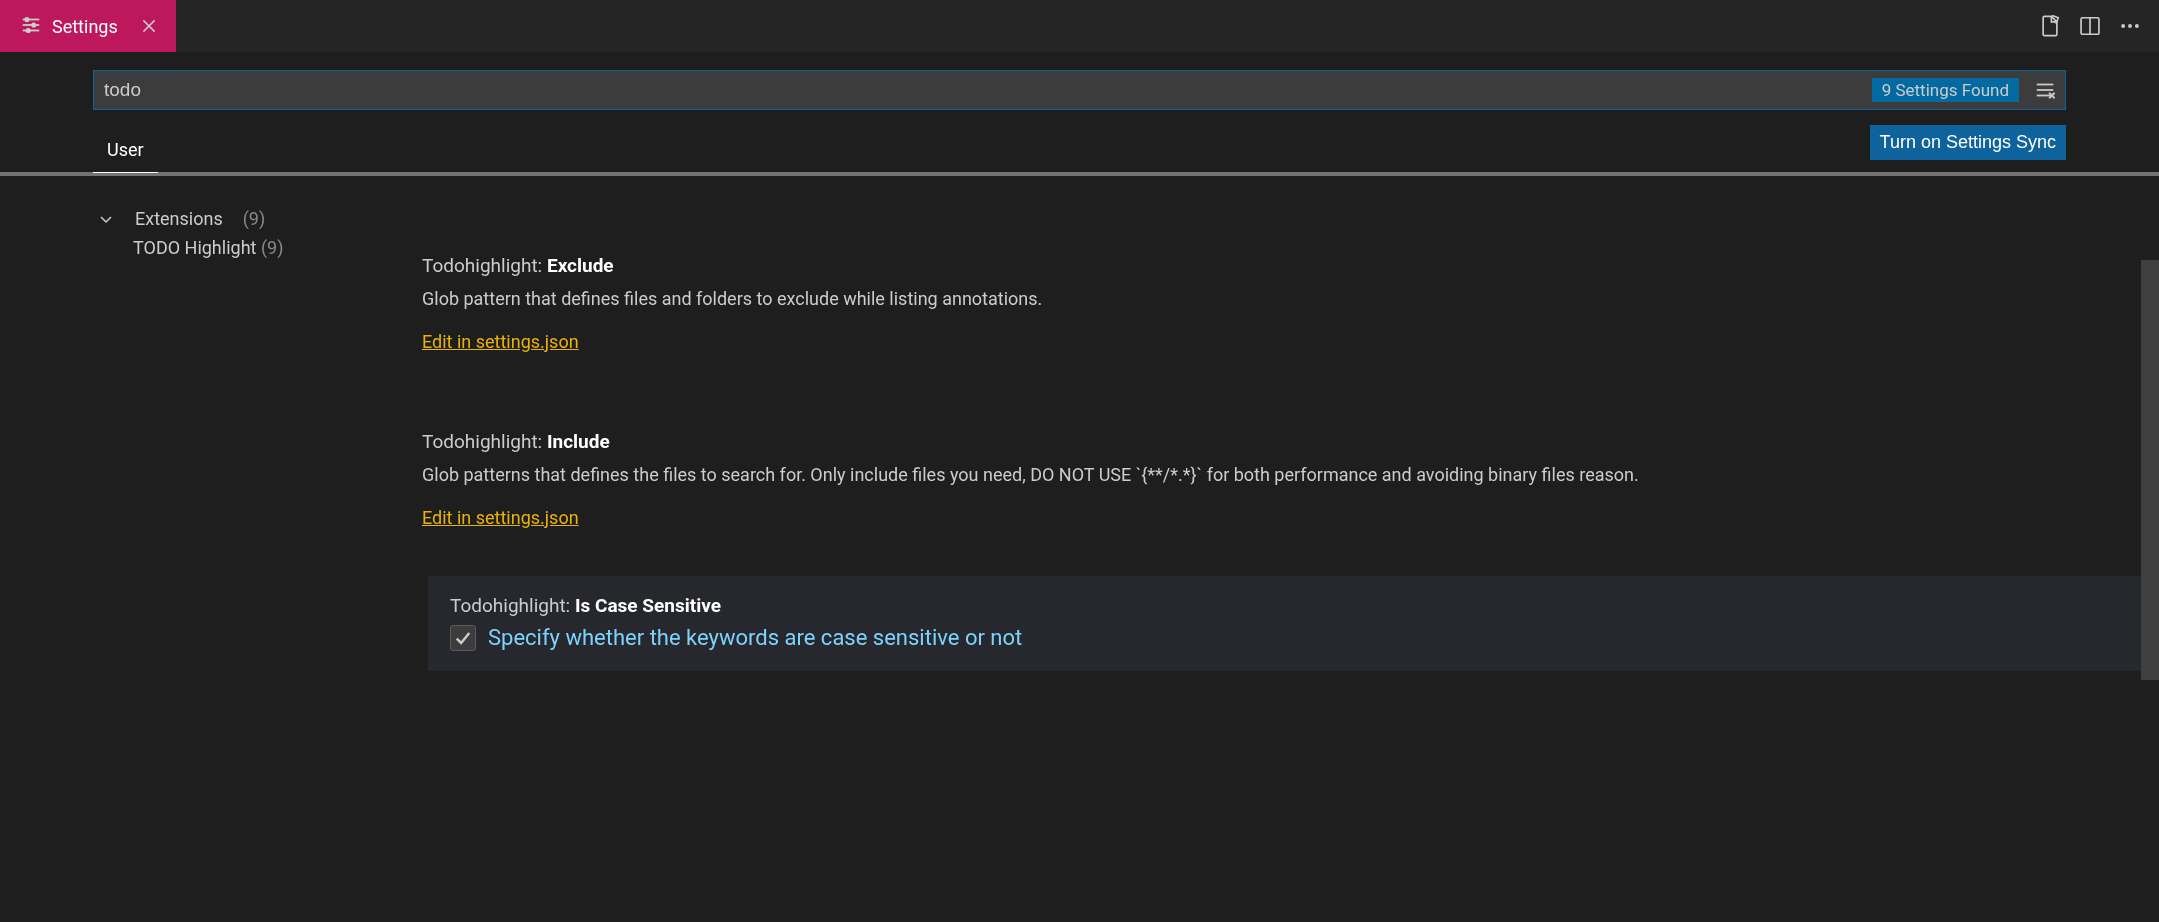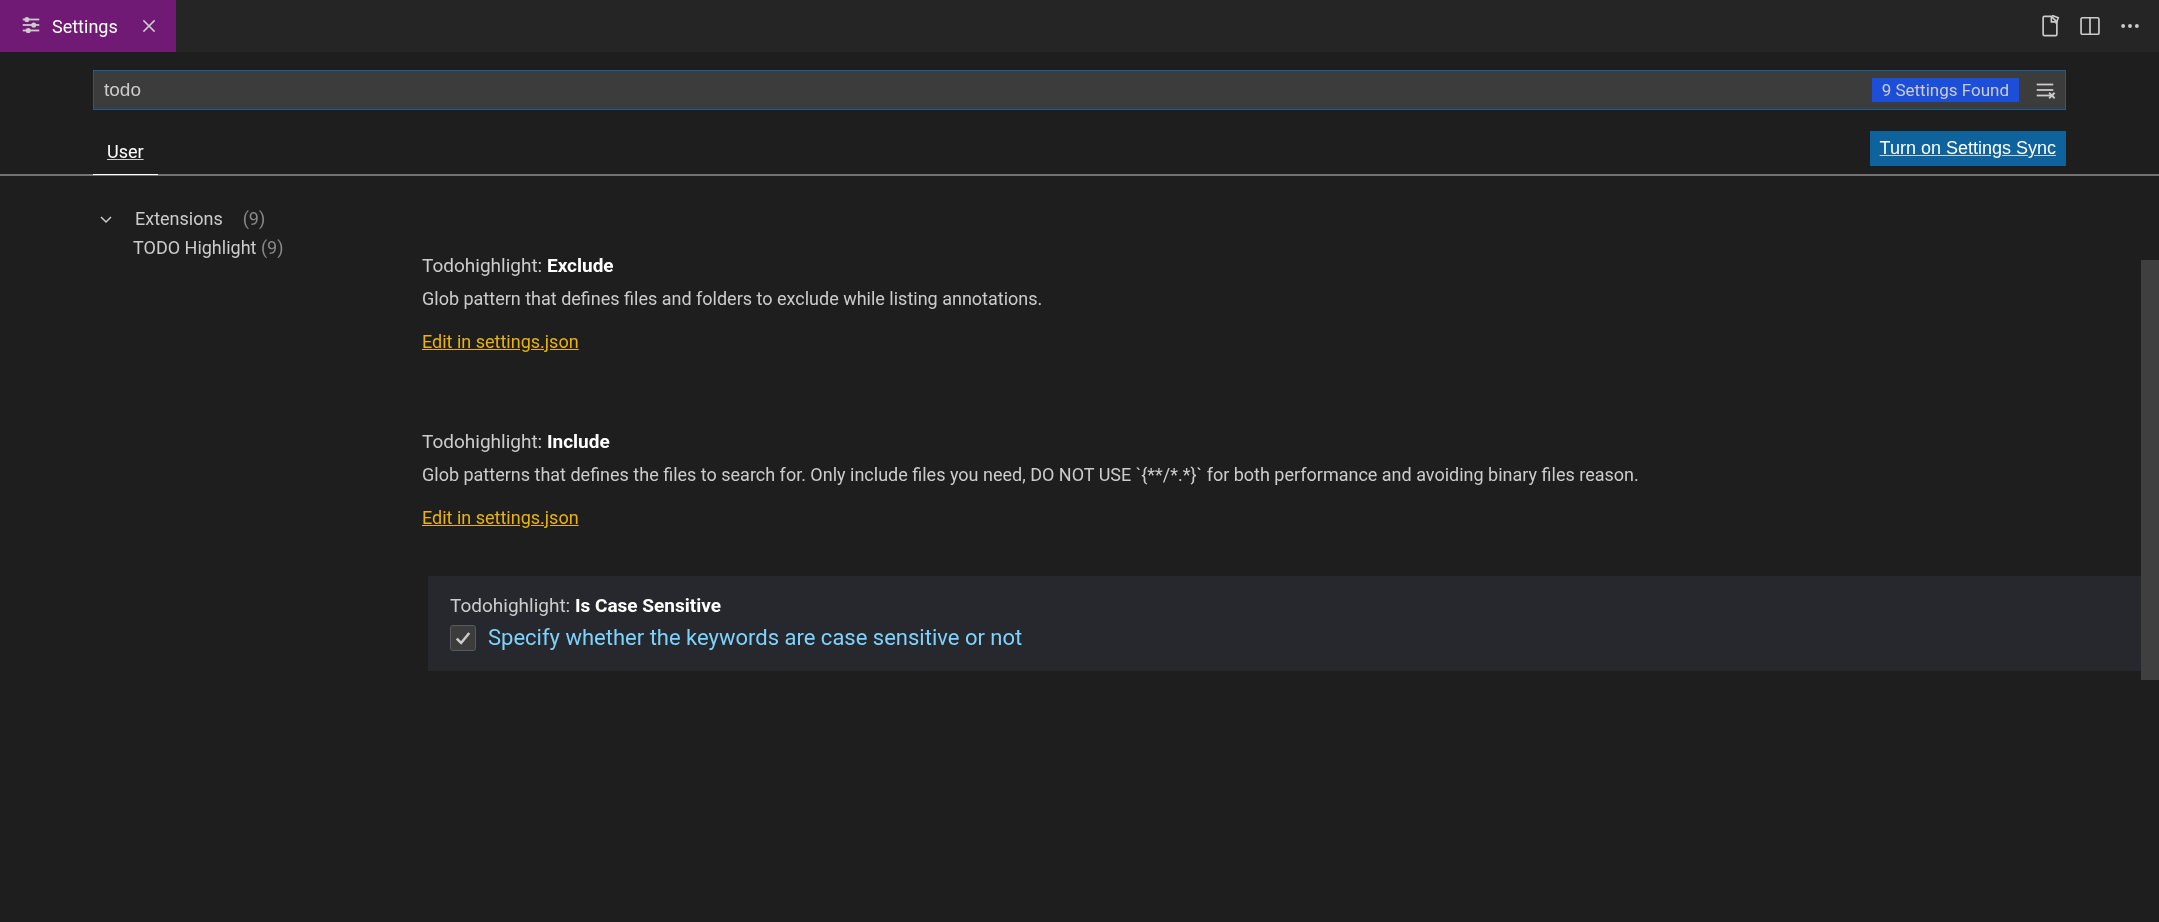--- a/index.html
+++ b/index.html
@@ -21,21 +21,21 @@
       height: 52px;
       display: flex;
       align-items: stretch;
       justify-content: space-between;
     }
     .tabs-left {
       display: flex;
       align-items: stretch;
     }
     .tab {
-      background: #701a75;
+      background: #be185d;
       display: flex;
       align-items: center;
       padding: 0 14px 0 20px;
       gap: 10px;
       position: relative;
     }
     .tab-icon svg {
       width: 22px;
       height: 22px;
     }
@@ -90,21 +90,21 @@
     .search-input {
       flex: 1;
       background: transparent;
       border: none;
       outline: none;
       color: #cccccc;
       font-size: 19px;
       padding: 4px 0;
     }
     .search-count-badge {
-      background: #1d4ed8;
+      background: #0369a1;
       color: #cccccc;
       padding: 2px 10px;
       font-size: 17px;
       margin-right: 8px;
     }
     .clear-search-btn {
       display: flex;
       align-items: center;
       justify-content: center;
       width: 36px;
@@ -112,27 +112,26 @@
       cursor: pointer;
       color: #cccccc;
       margin-right: 2px;
     }
     .clear-search-btn svg {
       width: 22px;
       height: 22px;
     }
     .header-row {
       display: flex;
-      align-items: flex-end;
+      align-items: center;
       justify-content: space-between;
       padding: 0 93px;
       height: 56px;
-      border-bottom: 2px solid #737373;
+      border-bottom: 4px solid #737373;
       margin-top: 10px;
-      text-decoration: underline;
     }
     .scopes {
       display: flex;
       align-items: flex-end;
       height: 100%;
     }
     .scope-tab {
       padding: 12px 14px 12px 14px;
       font-size: 18px;
       color: #cccccc;

